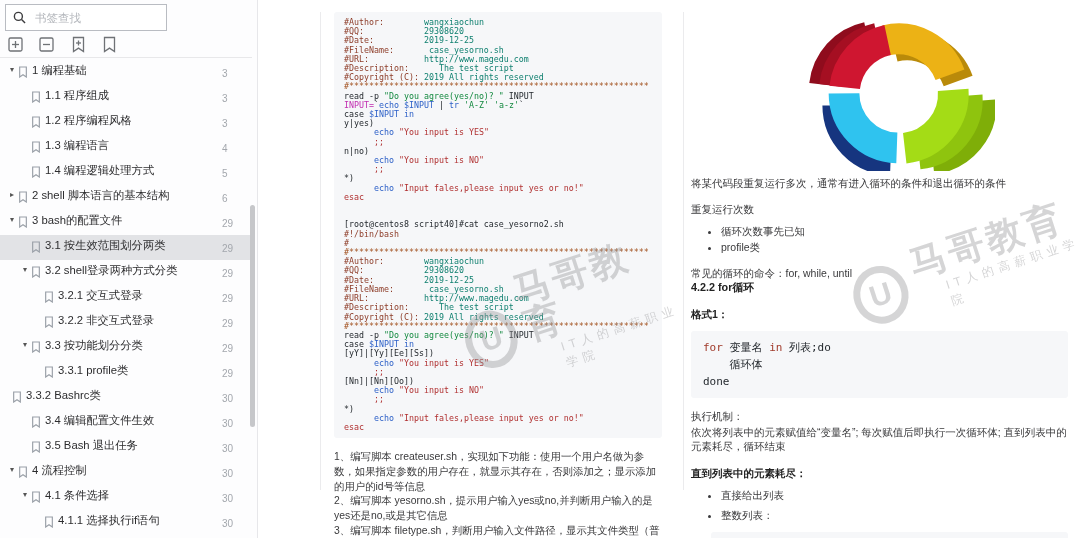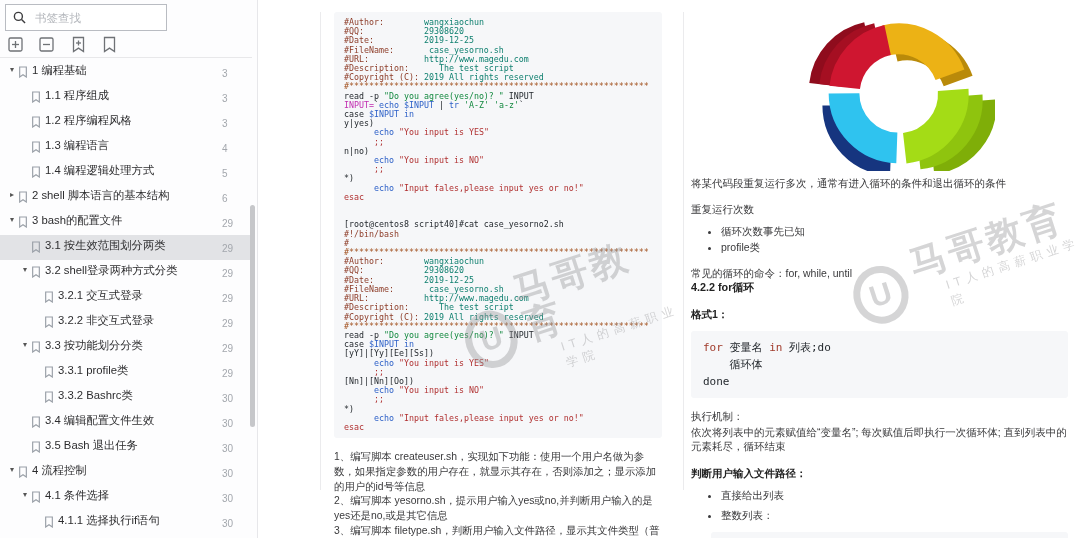--- a/index.html
+++ b/index.html
@@ -207,21 +207,21 @@
         <span class="tr-pg">29</span>
       </div>
       <div class="tree-row" style="padding-left: 32px;">
         <span class="tr-arrow"></span>
         <span class="tr-bm"><svg width="10" height="12" viewBox="0 0 12 14">
             <path d="M2 1 h8 v12 l-4-2.8 -4 2.8 z" fill="none" stroke="#9aa0a8" stroke-width="1.4"></path>
           </svg></span>
         <span class="tr-label">3.3.1 profile类</span>
         <span class="tr-pg">29</span>
       </div>
-      <div class="tree-row" style="padding-left: 32px;">
+      <div class="tree-row" style="">
         <span class="tr-arrow"></span>
         <span class="tr-bm"><svg width="10" height="12" viewBox="0 0 12 14">
             <path d="M2 1 h8 v12 l-4-2.8 -4 2.8 z" fill="none" stroke="#9aa0a8" stroke-width="1.4"></path>
           </svg></span>
         <span class="tr-label">3.3.2 Bashrc类</span>
         <span class="tr-pg">30</span>
       </div>
       <div class="tree-row" style="padding-left: 19px;">
         <span class="tr-arrow"></span>
         <span class="tr-bm"><svg width="10" height="12" viewBox="0 0 12 14">
@@ -318,21 +318,21 @@
       </ul>
     <p class="rp-common">常见的循环的命令：for, while, until</p>
 
     <p class="rp-h4">4.2.2 for循环</p>
     <p class="rp-bold">格式1：</p>
     <div class="codeblock code-r code-fmt" id="code-fmt"><div class="cl"><span class="tk-kw">for </span><span class="tk-t">变量名 </span><span class="tk-kw">in </span><span class="tk-t">列表;do</span></div><div class="cl"><span class="tk-t">    循环体</span></div><div class="cl"><span class="tk-t">done</span></div></div>
 
     <p class="rp-label">执行机制：</p>
     <p style="margin-top:2px;">依次将列表中的元素赋值给“变量名”; 每次赋值后即执行一次循环体; 直到列表中的元素耗尽，循环结束</p>
 
-    <p class="rp-bold">判断用户输入文件路径：</p>
+    <p class="rp-bold">直到列表中的元素耗尽：</p>
     <ul class="rp-ul">
       <li>直接给出列表</li>
       <li style="margin-top:6px;">整数列表：</li>
     </ul>
     <div class="codeblock code-r code-ind" id="code-int"><div class="cl"><span class="tk-t">{start..end}</span></div><div class="cl"><span class="tk-t">$(seq [start [step]] end)</span></div></div>
 
   </div>
 
   <div class="wm" style="left:165px;top:218px;">
     <div class="wm-logo">U</div>

